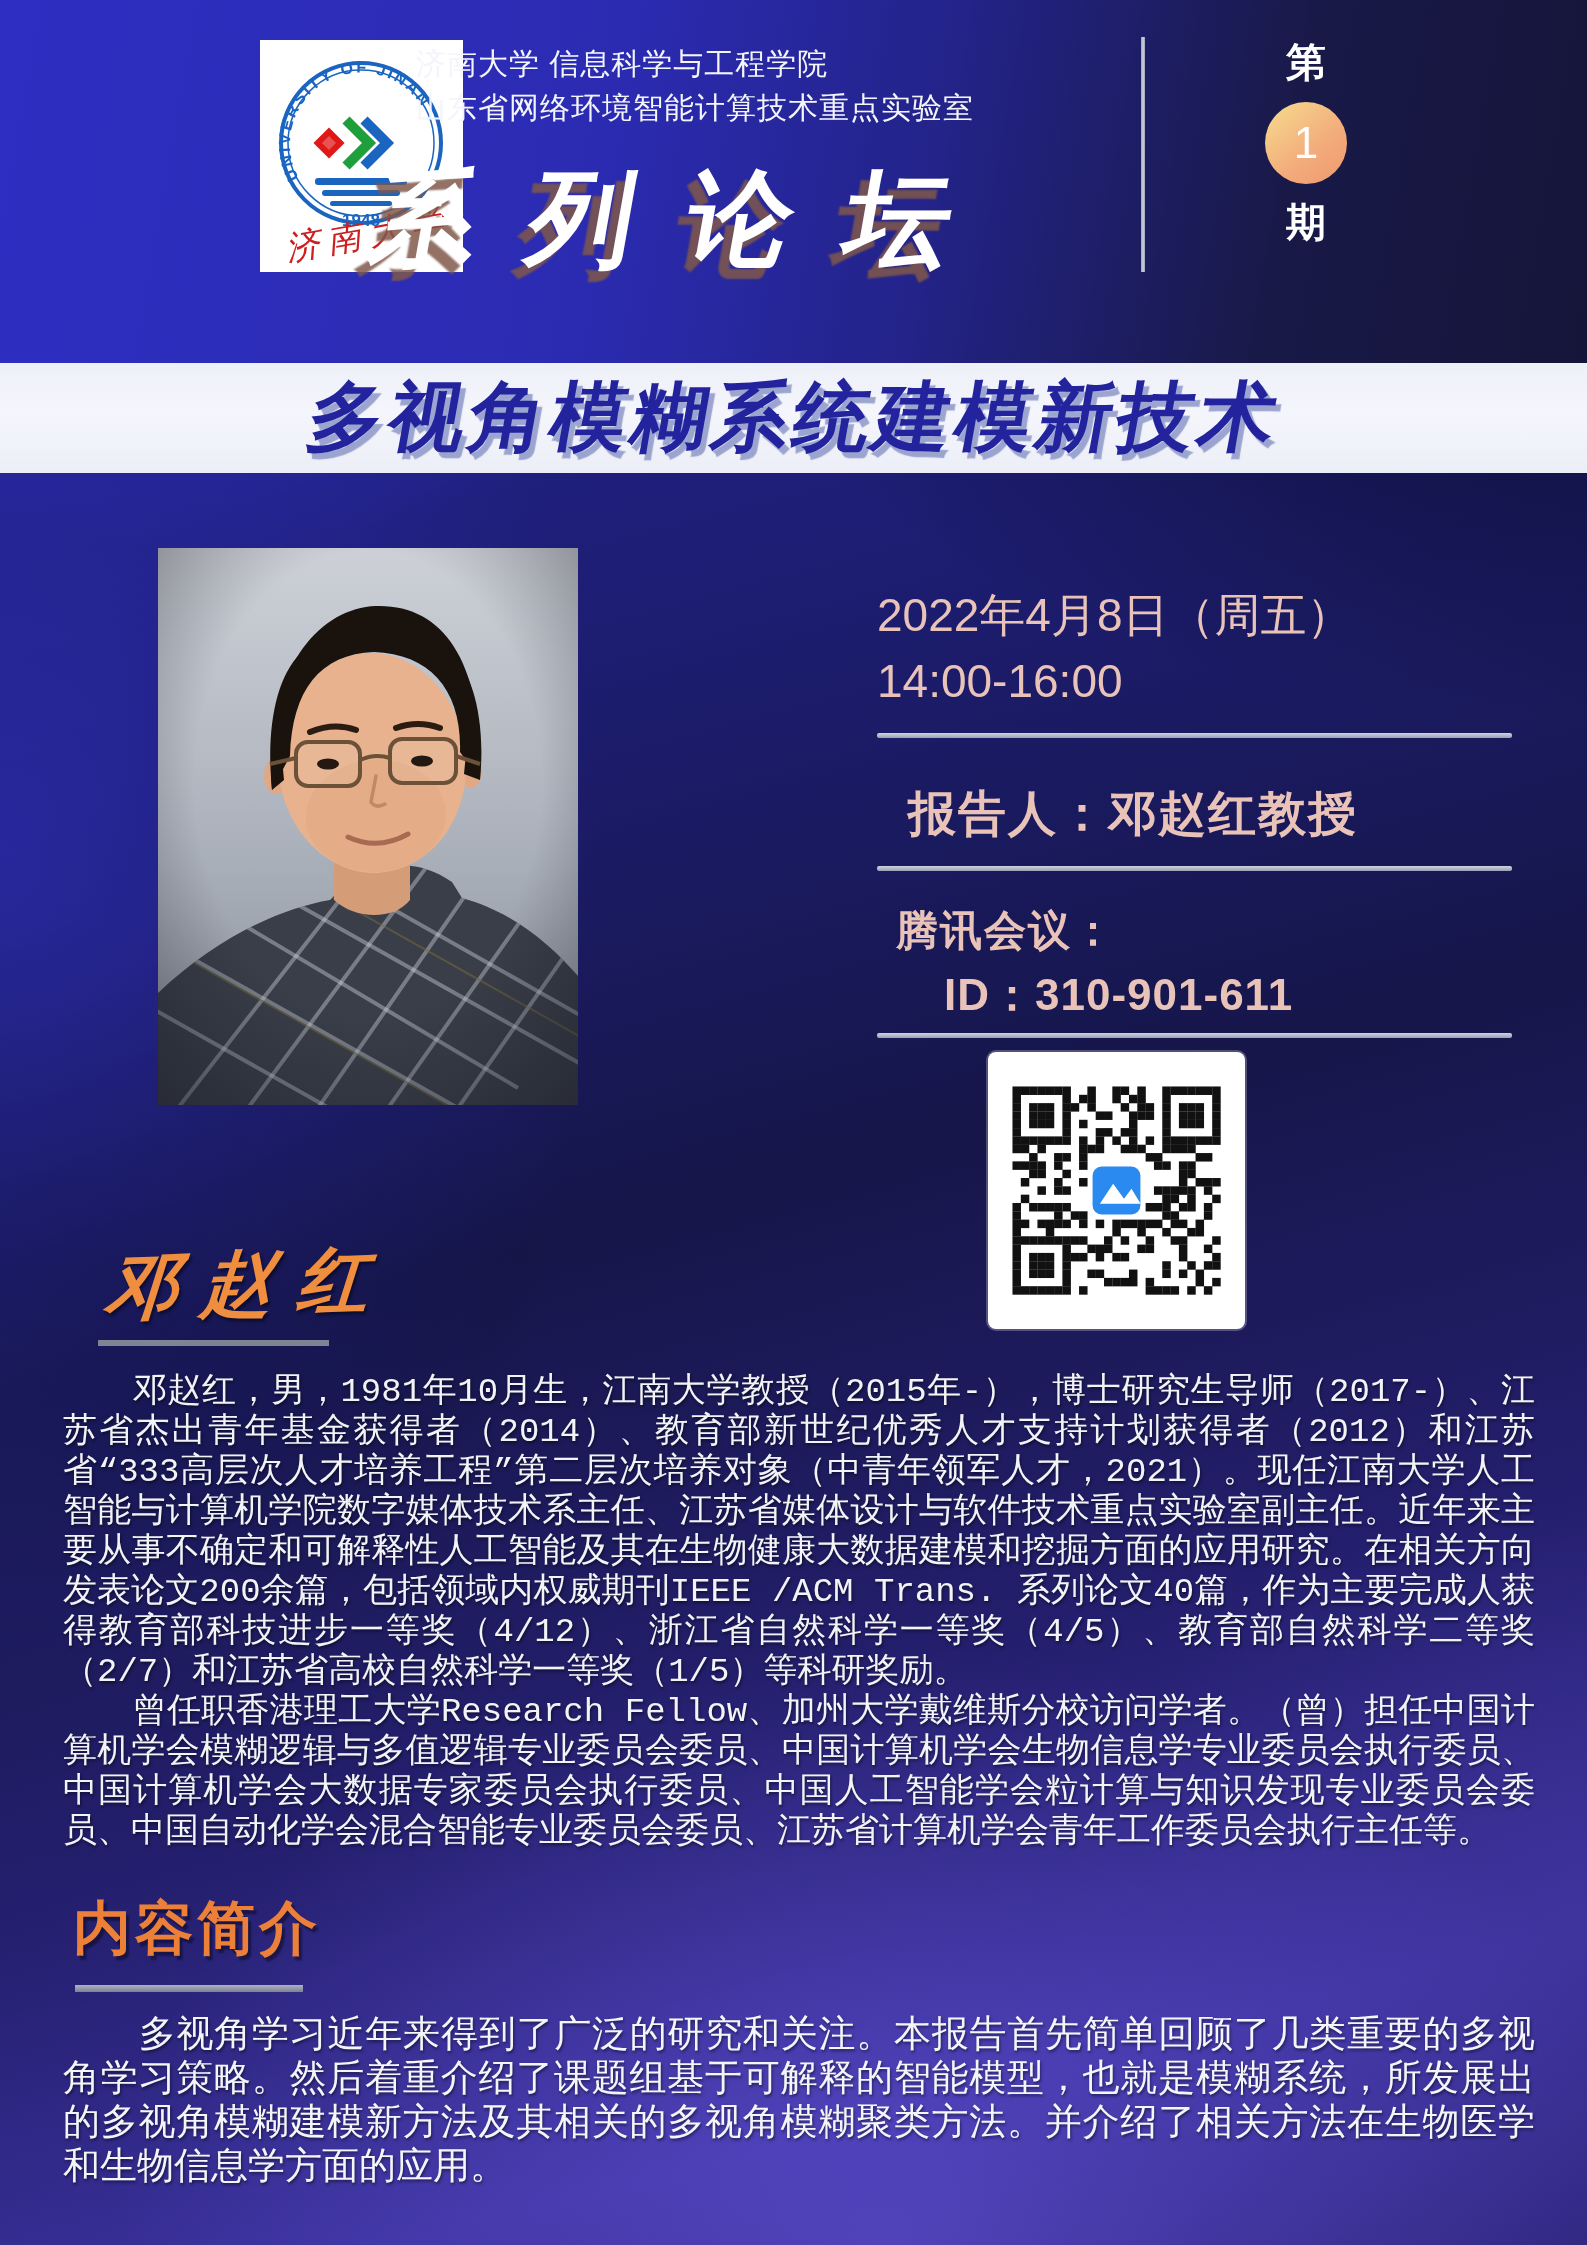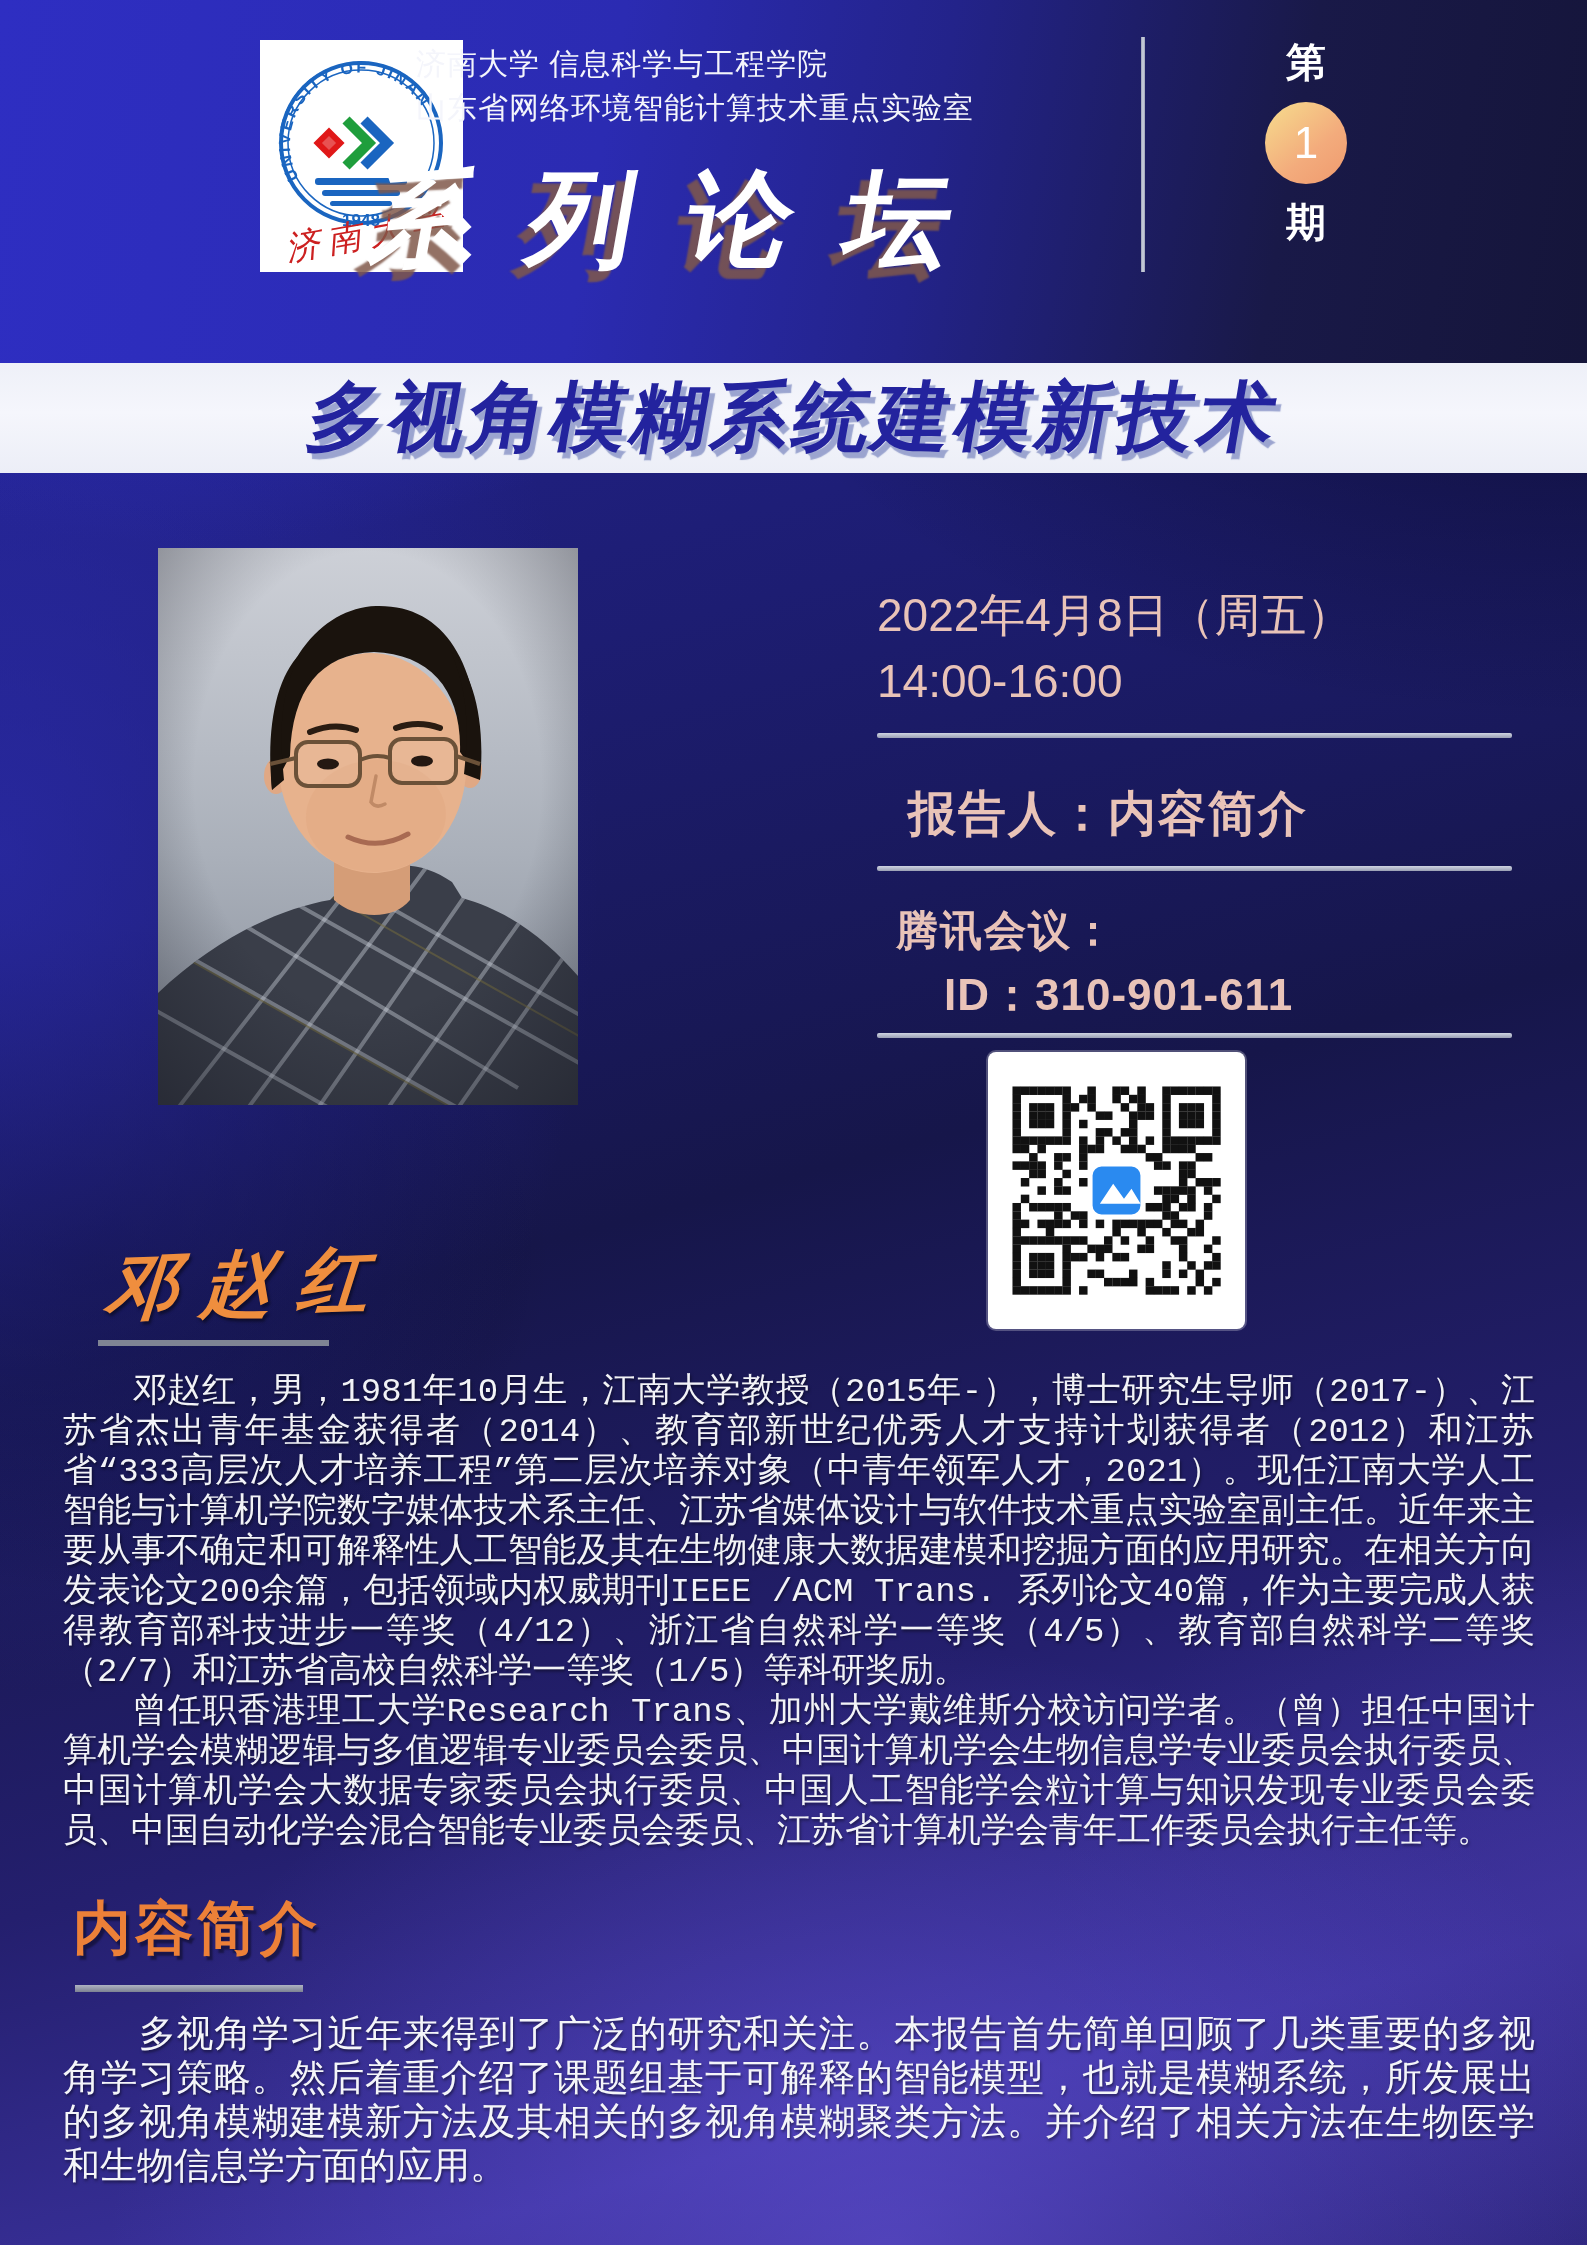--- a/index.html
+++ b/index.html
@@ -179,21 +179,21 @@
       <rect x="0" y="0" width="420" height="557" fill="url(#vig)"></rect>
     </svg>
   </div>
 
   <div class="date-block">
     <div>2022年4月8日（周五）</div>
     <div>14:00-16:00</div>
   </div>
 
   <div class="hr hr1"></div>
-  <div class="speaker-line">报告人：内容简介</div>
+  <div class="speaker-line">报告人：邓赵红教授</div>
   <div class="hr hr2"></div>
   <div class="meeting-label">腾讯会议：</div>
   <div class="meeting-id">ID：310-901-611</div>
   <div class="hr hr3"></div>
 
   <div class="qr-card">
     <svg viewBox="-1.5 -1.5 28 28" width="233" height="233">
       <rect x="-1.5" y="-1.5" width="28" height="28" fill="#ffffff"></rect>
       <g id="qr-modules" fill="#111111">
           <rect x="0" y="0" width="1.02" height="1.02"></rect>
@@ -475,20 +475,20 @@
       <rect x="9.4" y="9.4" width="6.2" height="6.2" rx="1.3" fill="#2a8af0" stroke="#ffffff" stroke-width="0.45"></rect>
       <path d="M10.5,14.1 L12.1,11.7 L13.4,13.5 L14.3,12.3 L15.4,14.1 Z" fill="#ffffff"></path>
     </svg>
   </div>
 
   <div class="callig-name">邓赵红</div>
   <div class="name-underline"></div>
 
   <div class="bio">
     <p>邓赵红，男，1981年10月生，江南大学教授（2015年-），博士研究生导师（2017-）、江苏省杰出青年基金获得者（2014）、教育部新世纪优秀人才支持计划获得者（2012）和江苏省“333高层次人才培养工程”第二层次培养对象（中青年领军人才，2021）。现任江南大学人工智能与计算机学院数字媒体技术系主任、江苏省媒体设计与软件技术重点实验室副主任。近年来主要从事不确定和可解释性人工智能及其在生物健康大数据建模和挖掘方面的应用研究。在相关方向发表论文200余篇，包括领域内权威期刊IEEE /ACM Trans. 系列论文40篇，作为主要完成人获得教育部科技进步一等奖（4/12）、浙江省自然科学一等奖（4/5）、教育部自然科学二等奖（2/7）和江苏省高校自然科学一等奖（1/5）等科研奖励。</p>
-    <p>曾任职香港理工大学Research Trans、加州大学戴维斯分校访问学者。（曾）担任中国计算机学会模糊逻辑与多值逻辑专业委员会委员、中国计算机学会生物信息学专业委员会执行委员、中国计算机学会大数据专家委员会执行委员、中国人工智能学会粒计算与知识发现专业委员会委员、中国自动化学会混合智能专业委员会委员、江苏省计算机学会青年工作委员会执行主任等。</p>
+    <p>曾任职香港理工大学Research Fellow、加州大学戴维斯分校访问学者。（曾）担任中国计算机学会模糊逻辑与多值逻辑专业委员会委员、中国计算机学会生物信息学专业委员会执行委员、中国计算机学会大数据专家委员会执行委员、中国人工智能学会粒计算与知识发现专业委员会委员、中国自动化学会混合智能专业委员会委员、江苏省计算机学会青年工作委员会执行主任等。</p>
   </div>
 
   <div class="abstract-heading">内容简介</div>
   <div class="abstract-underline"></div>
   <p class="abstract-body">多视角学习近年来得到了广泛的研究和关注。本报告首先简单回顾了几类重要的多视角学习策略。然后着重介绍了课题组基于可解释的智能模型，也就是模糊系统，所发展出的多视角模糊建模新方法及其相关的多视角模糊聚类方法。并介绍了相关方法在生物医学和生物信息学方面的应用。</p>
 
 </div>
 
 </body></html>

